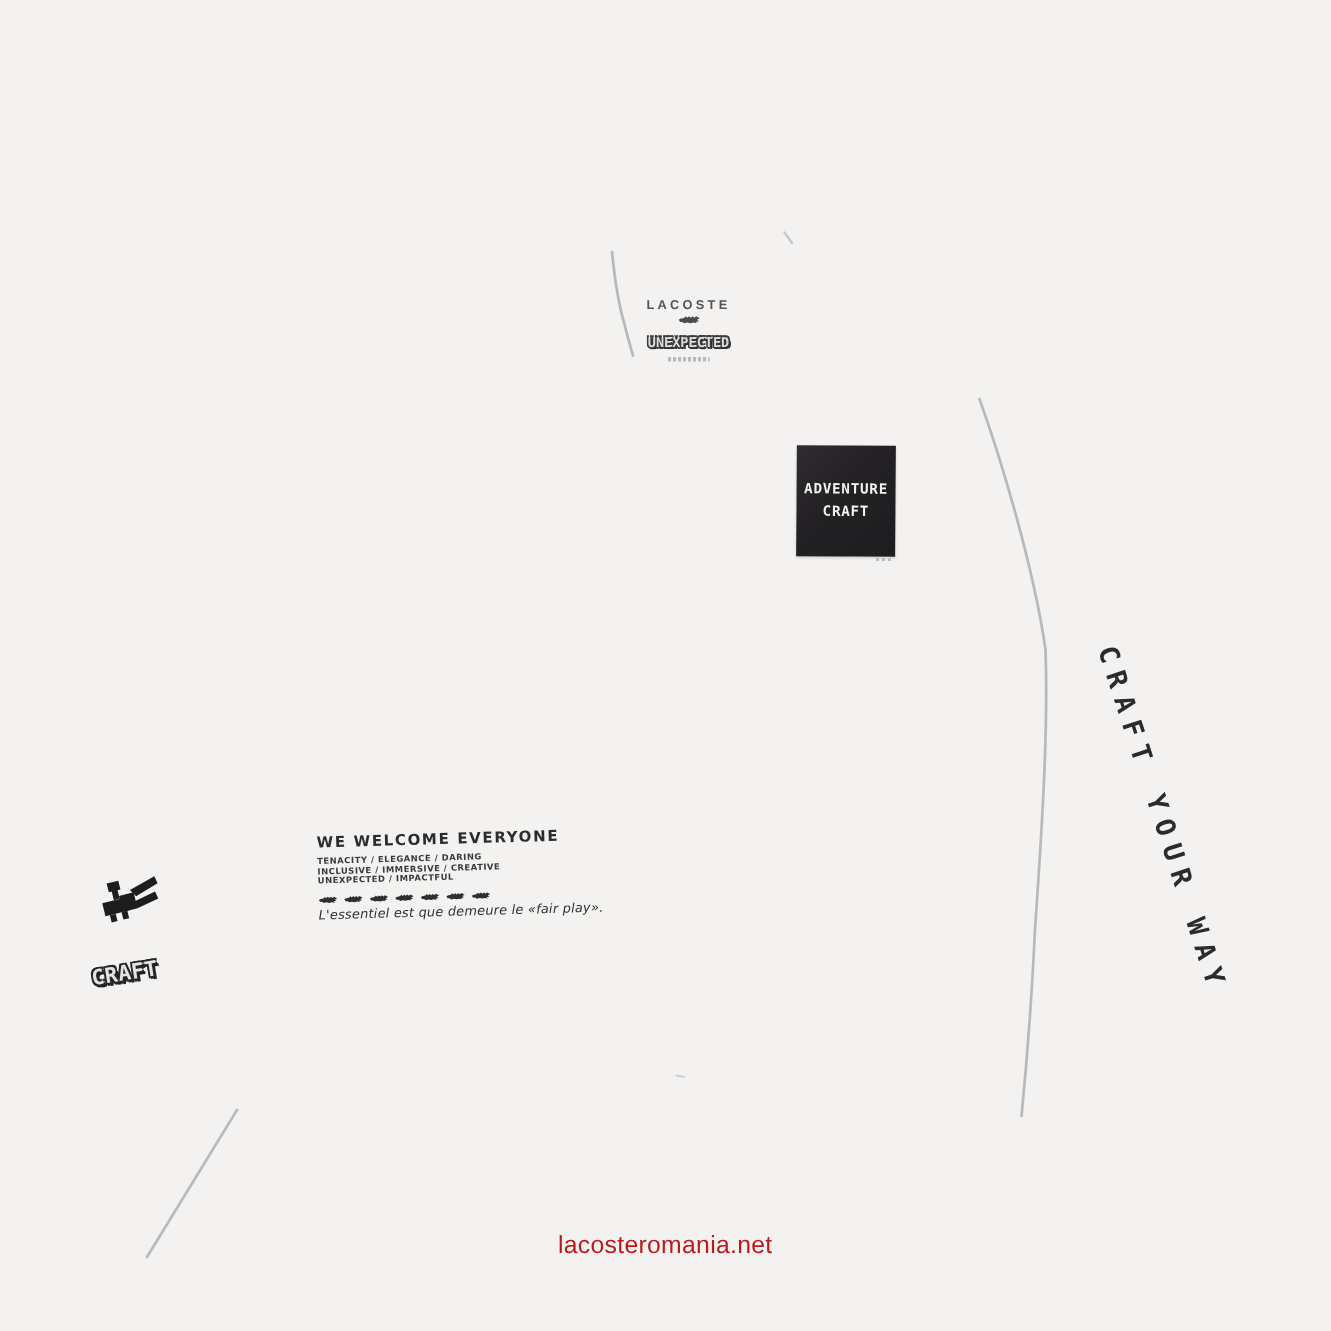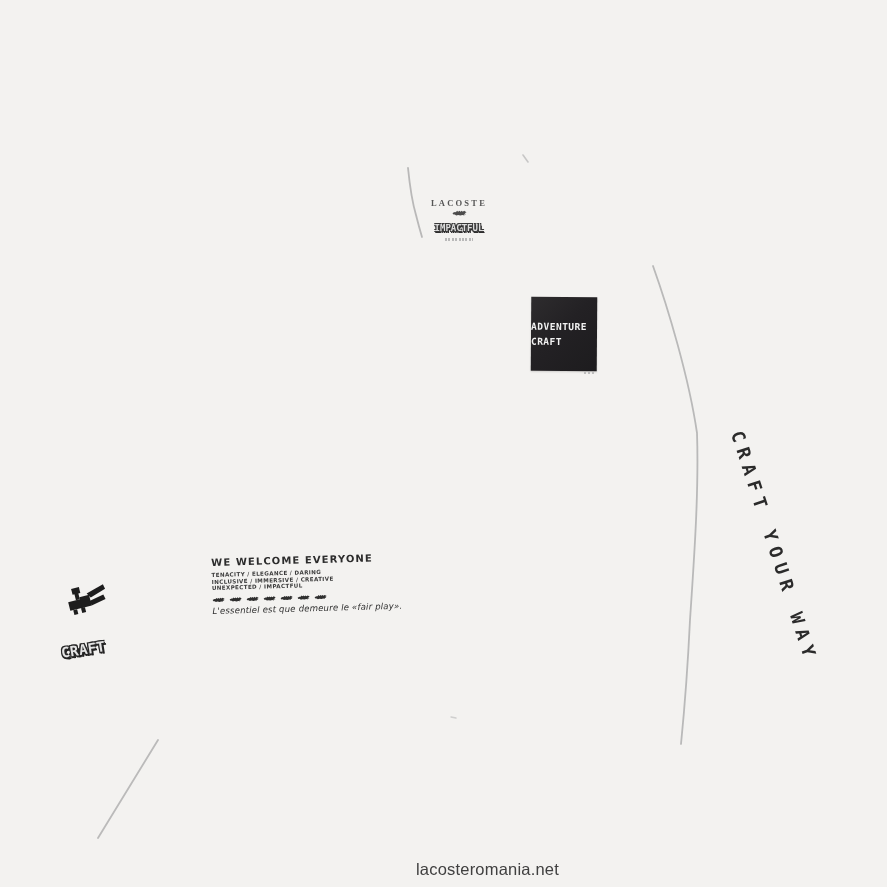--- a/index.html
+++ b/index.html
@@ -15,21 +15,21 @@
     background: #f3f2f0;
   }
   .seams { position: absolute; left: 0; top: 0; width: 887px; height: 887px; }
 
   
   .brand-block {
     position: absolute; left: 429px; top: 198px; width: 60px;
     text-align: center; color: #4c4c4c;
   }
   .lacoste-word {
-    font-family: Liberation Serif, serif;
+    font-family: Liberation Sans, sans-serif;
     font-size: 8.5px; font-weight: bold; letter-spacing: 2.2px;
     color: #555; white-space: nowrap;
   }
   .brand-croc { display: block; margin: 1px auto 0 auto; }
   .mc-logo {
     display: inline-block; margin-top: 1px;
     font-family: "DejaVu Sans Mono", monospace;
     font-size: 9px; font-weight: bold; letter-spacing: 0px;
     color: #dcdcdc; white-space: nowrap;
     text-shadow:
@@ -40,21 +40,21 @@
   .fine-print {
     margin: 3px auto 0 auto; width: 28px; height: 2.5px;
     background: repeating-linear-gradient(90deg, #b9b9b9 0 2px, transparent 2px 3.4px);
   }
 
   
   .patch {
     position: absolute; left: 531px; top: 297px; width: 66px; height: 74px;
     background: linear-gradient(135deg, #2e2c2e 0%, #232124 45%, #1d1c1e 100%);
     transform: rotate(0.4deg);
-    display: flex; flex-direction: column; justify-content: center;
+    display: flex; flex-direction: column; align-items: center; justify-content: center;
     box-shadow: 0 1px 2px rgba(0,0,0,0.15);
   }
   .patch-line {
     font-family: "DejaVu Sans Mono", monospace;
     font-size: 9.5px; font-weight: bold; letter-spacing: 0.5px;
     color: #f2f2f2; line-height: 15px; white-space: nowrap;
   }
   .patch-stitch {
     position: absolute; left: 584px; top: 372px; width: 12px; height: 2px;
     background: repeating-linear-gradient(90deg, #bdbdbd 0 2px, transparent 2px 4px);
@@ -103,46 +103,45 @@
     font-size: 14px; font-weight: bold; letter-spacing: 0.5px;
     color: #e4e4e4; white-space: nowrap;
     text-shadow:
       -1.2px -1.2px 0 #262626, 1.2px -1.2px 0 #262626,
       -1.2px 1.2px 0 #262626, 1.2px 1.2px 0 #262626,
       0 2px 0 #1f1f1f, 2px 2.4px 0 #1f1f1f;
   }
 
   
   .watermark {
-    position: absolute; left: 50%; top: 860px; transform: translateX(-50%);
+    position: absolute; left: 50%; top: 821px; transform: translateX(-50%);
     font-family: "Liberation Sans", sans-serif;
-    font-size: 16.5px; color: #404040; letter-spacing: 0.2px;
+    font-size: 16.5px; color: #b91c1c; letter-spacing: 0.2px;
     white-space: nowrap;
-    margin-left: 44px;
   }
 </style>
 </head>
 <body>
 
 <div class="stage">
 
   <svg class="seams" viewBox="0 0 887 887" xmlns="http://www.w3.org/2000/svg">
     <path d="M408,168 Q411,198 416,215 Q419,227 422,237" fill="none" stroke="#aeaeae" stroke-width="1.8" stroke-linecap="round" opacity="0.85"></path>
     <path d="M653,266 C668,308 689,378 697,433 C699,492 694,560 690,620 C688,662 685,704 681,744" fill="none" stroke="#b3b3b3" stroke-width="1.8" stroke-linecap="round" opacity="0.9"></path>
     <path d="M158,740 L98,838" fill="none" stroke="#b0b0b0" stroke-width="1.8" stroke-linecap="round" opacity="0.85"></path>
     <path d="M523,155 L528,162" fill="none" stroke="#bcbcbc" stroke-width="1.6" stroke-linecap="round" opacity="0.8"></path>
     <path d="M451,717 L456,718" fill="none" stroke="#c6c6c6" stroke-width="1.4" stroke-linecap="round" opacity="0.8"></path>
   </svg>
 
   <div class="brand-block">
     <div class="lacoste-word">LACOSTE</div>
     <svg class="brand-croc" width="15" height="7" viewBox="0 0 32 15">
       <path fill="#4c4c4c" d="M1,9 C4,6 6,8 9,6 L11,4 13,6 16,4 18,6 21,4 23,6 26,4 31,7 27,9 30,11 25,12 27,14 22,13 18,14 13,13 9,14 6,12 3,12 Z"></path>
     </svg>
-    <span class="mc-logo">IMPACTFUL</span>
+    <span class="mc-logo">UNEXPECTED</span>
     <div class="fine-print"></div>
   </div>
 
   <div class="patch">
     <div class="patch-line">ADVENTURE</div>
     <div class="patch-line">CRAFT</div>
   </div>
   <div class="patch-stitch"></div>
 
   <div class="right-slogan">CRAFT YOUR WAY</div>

